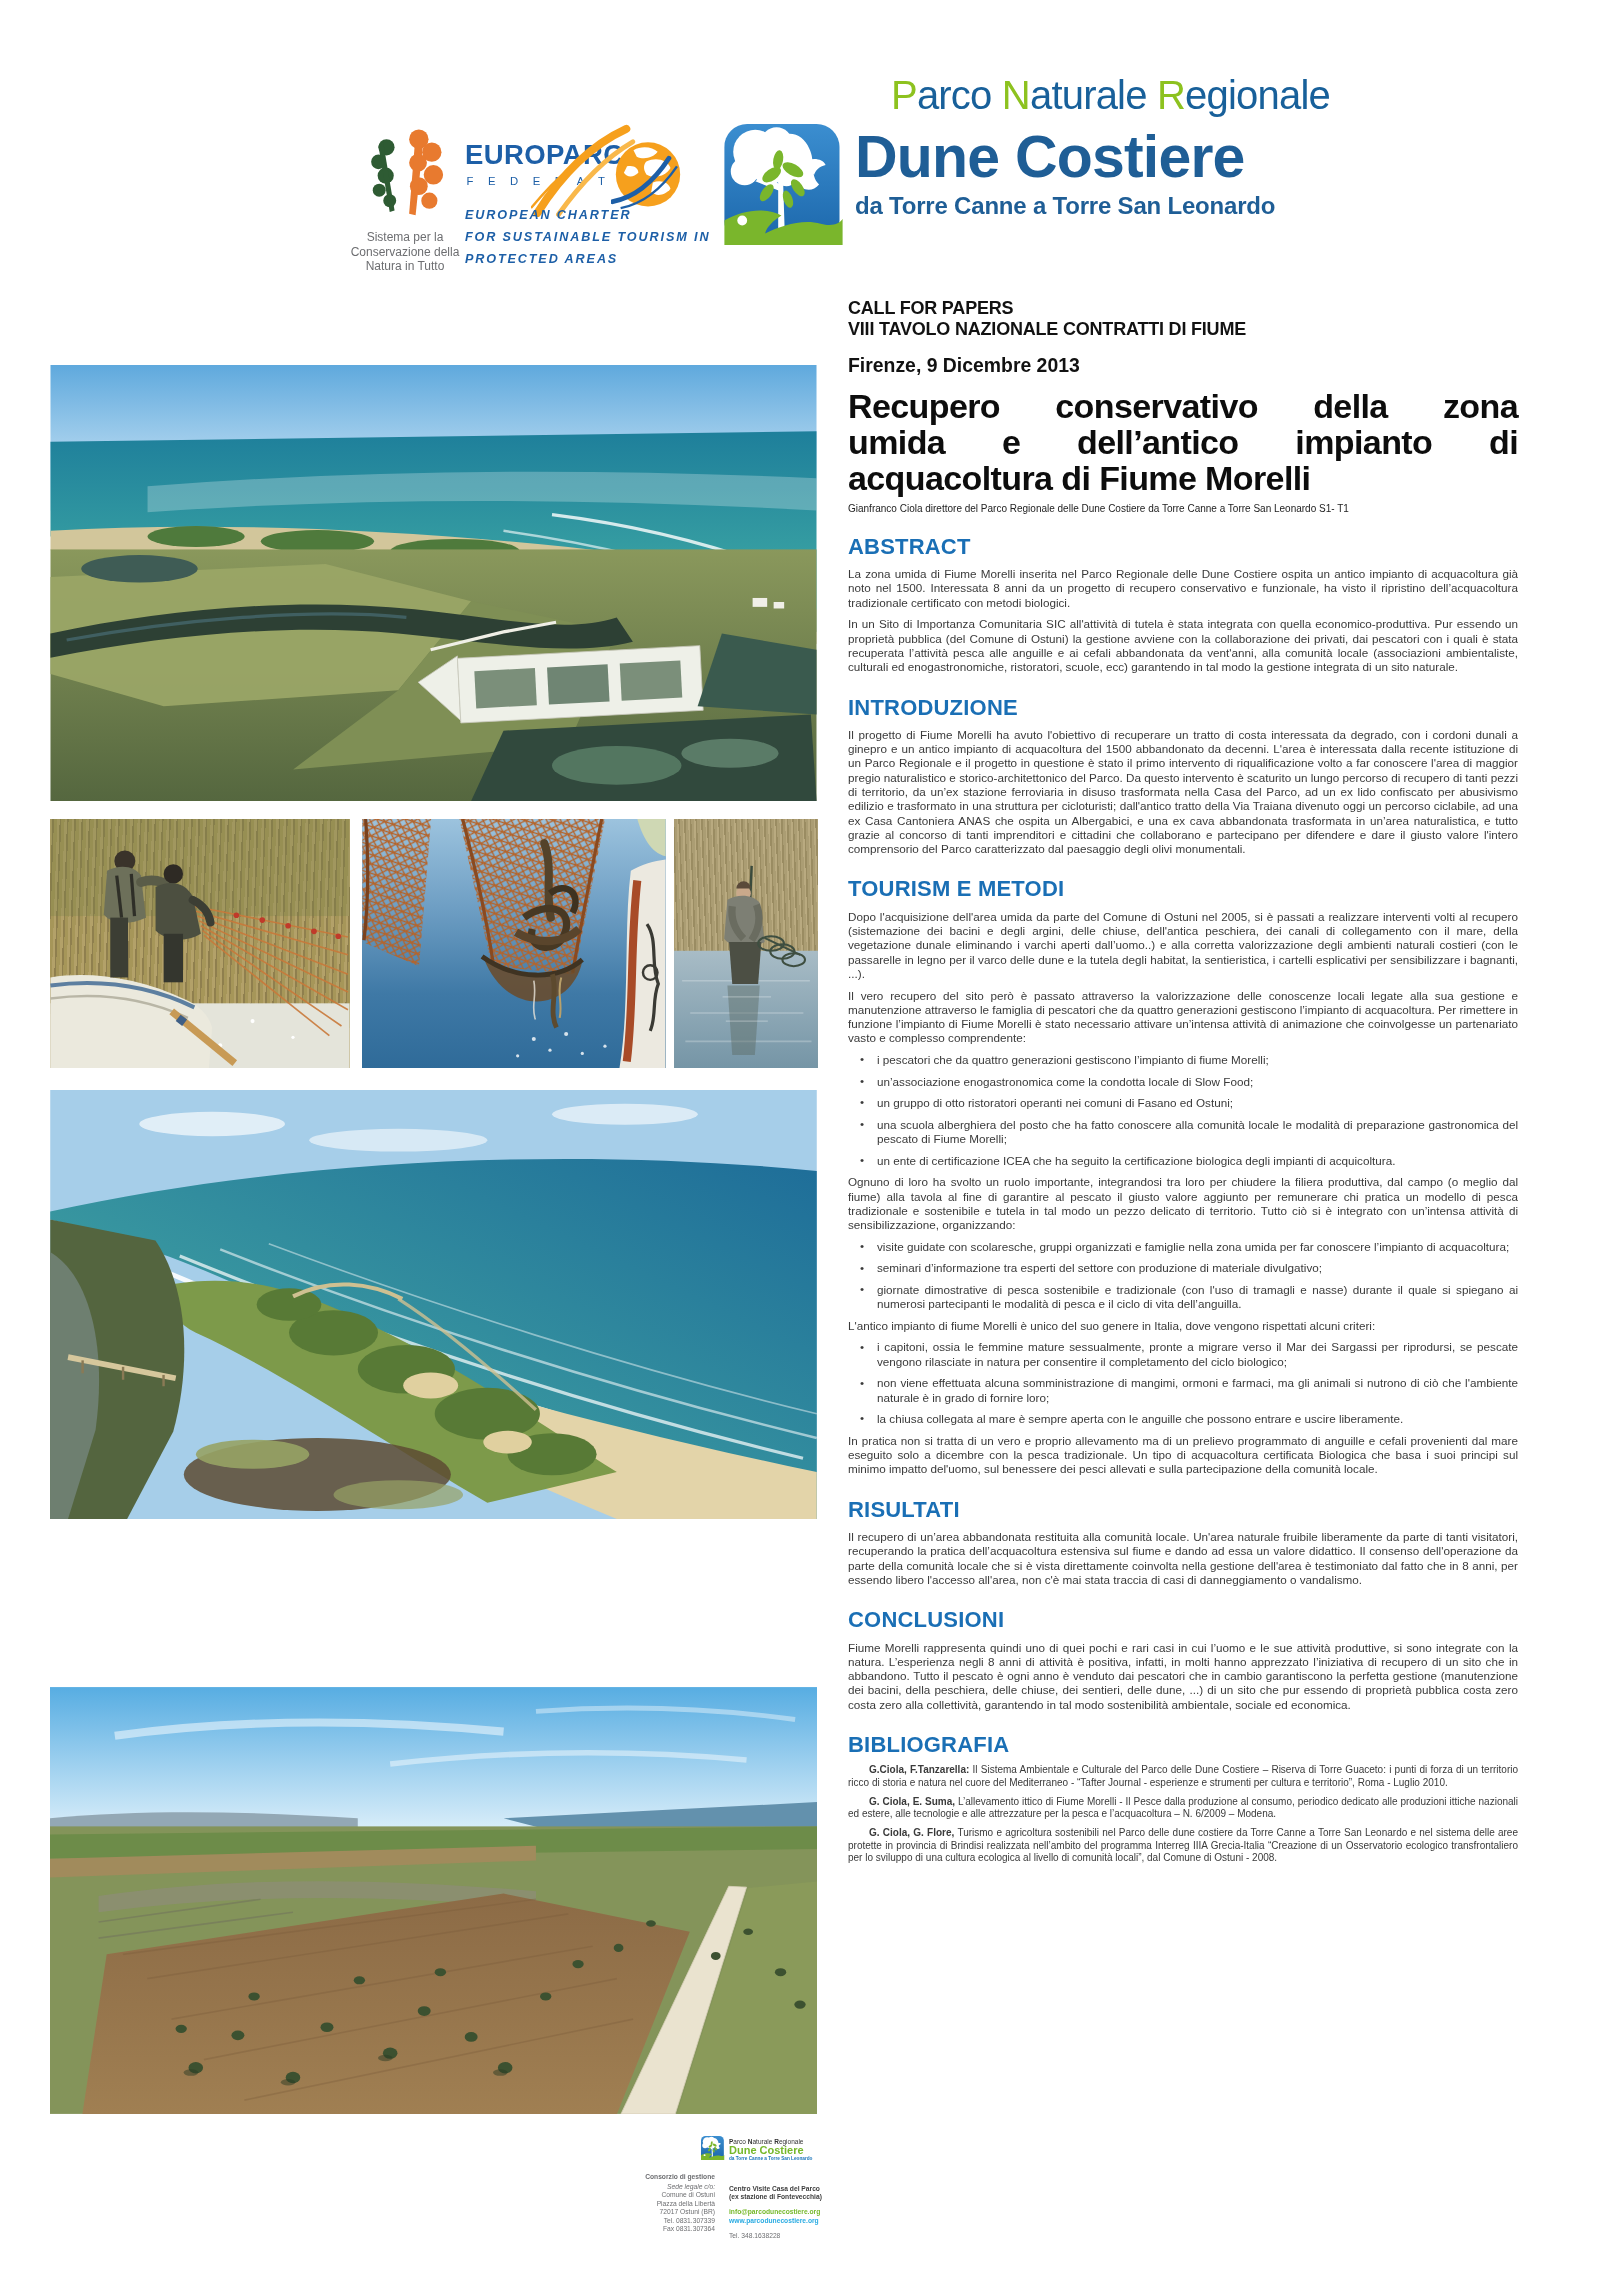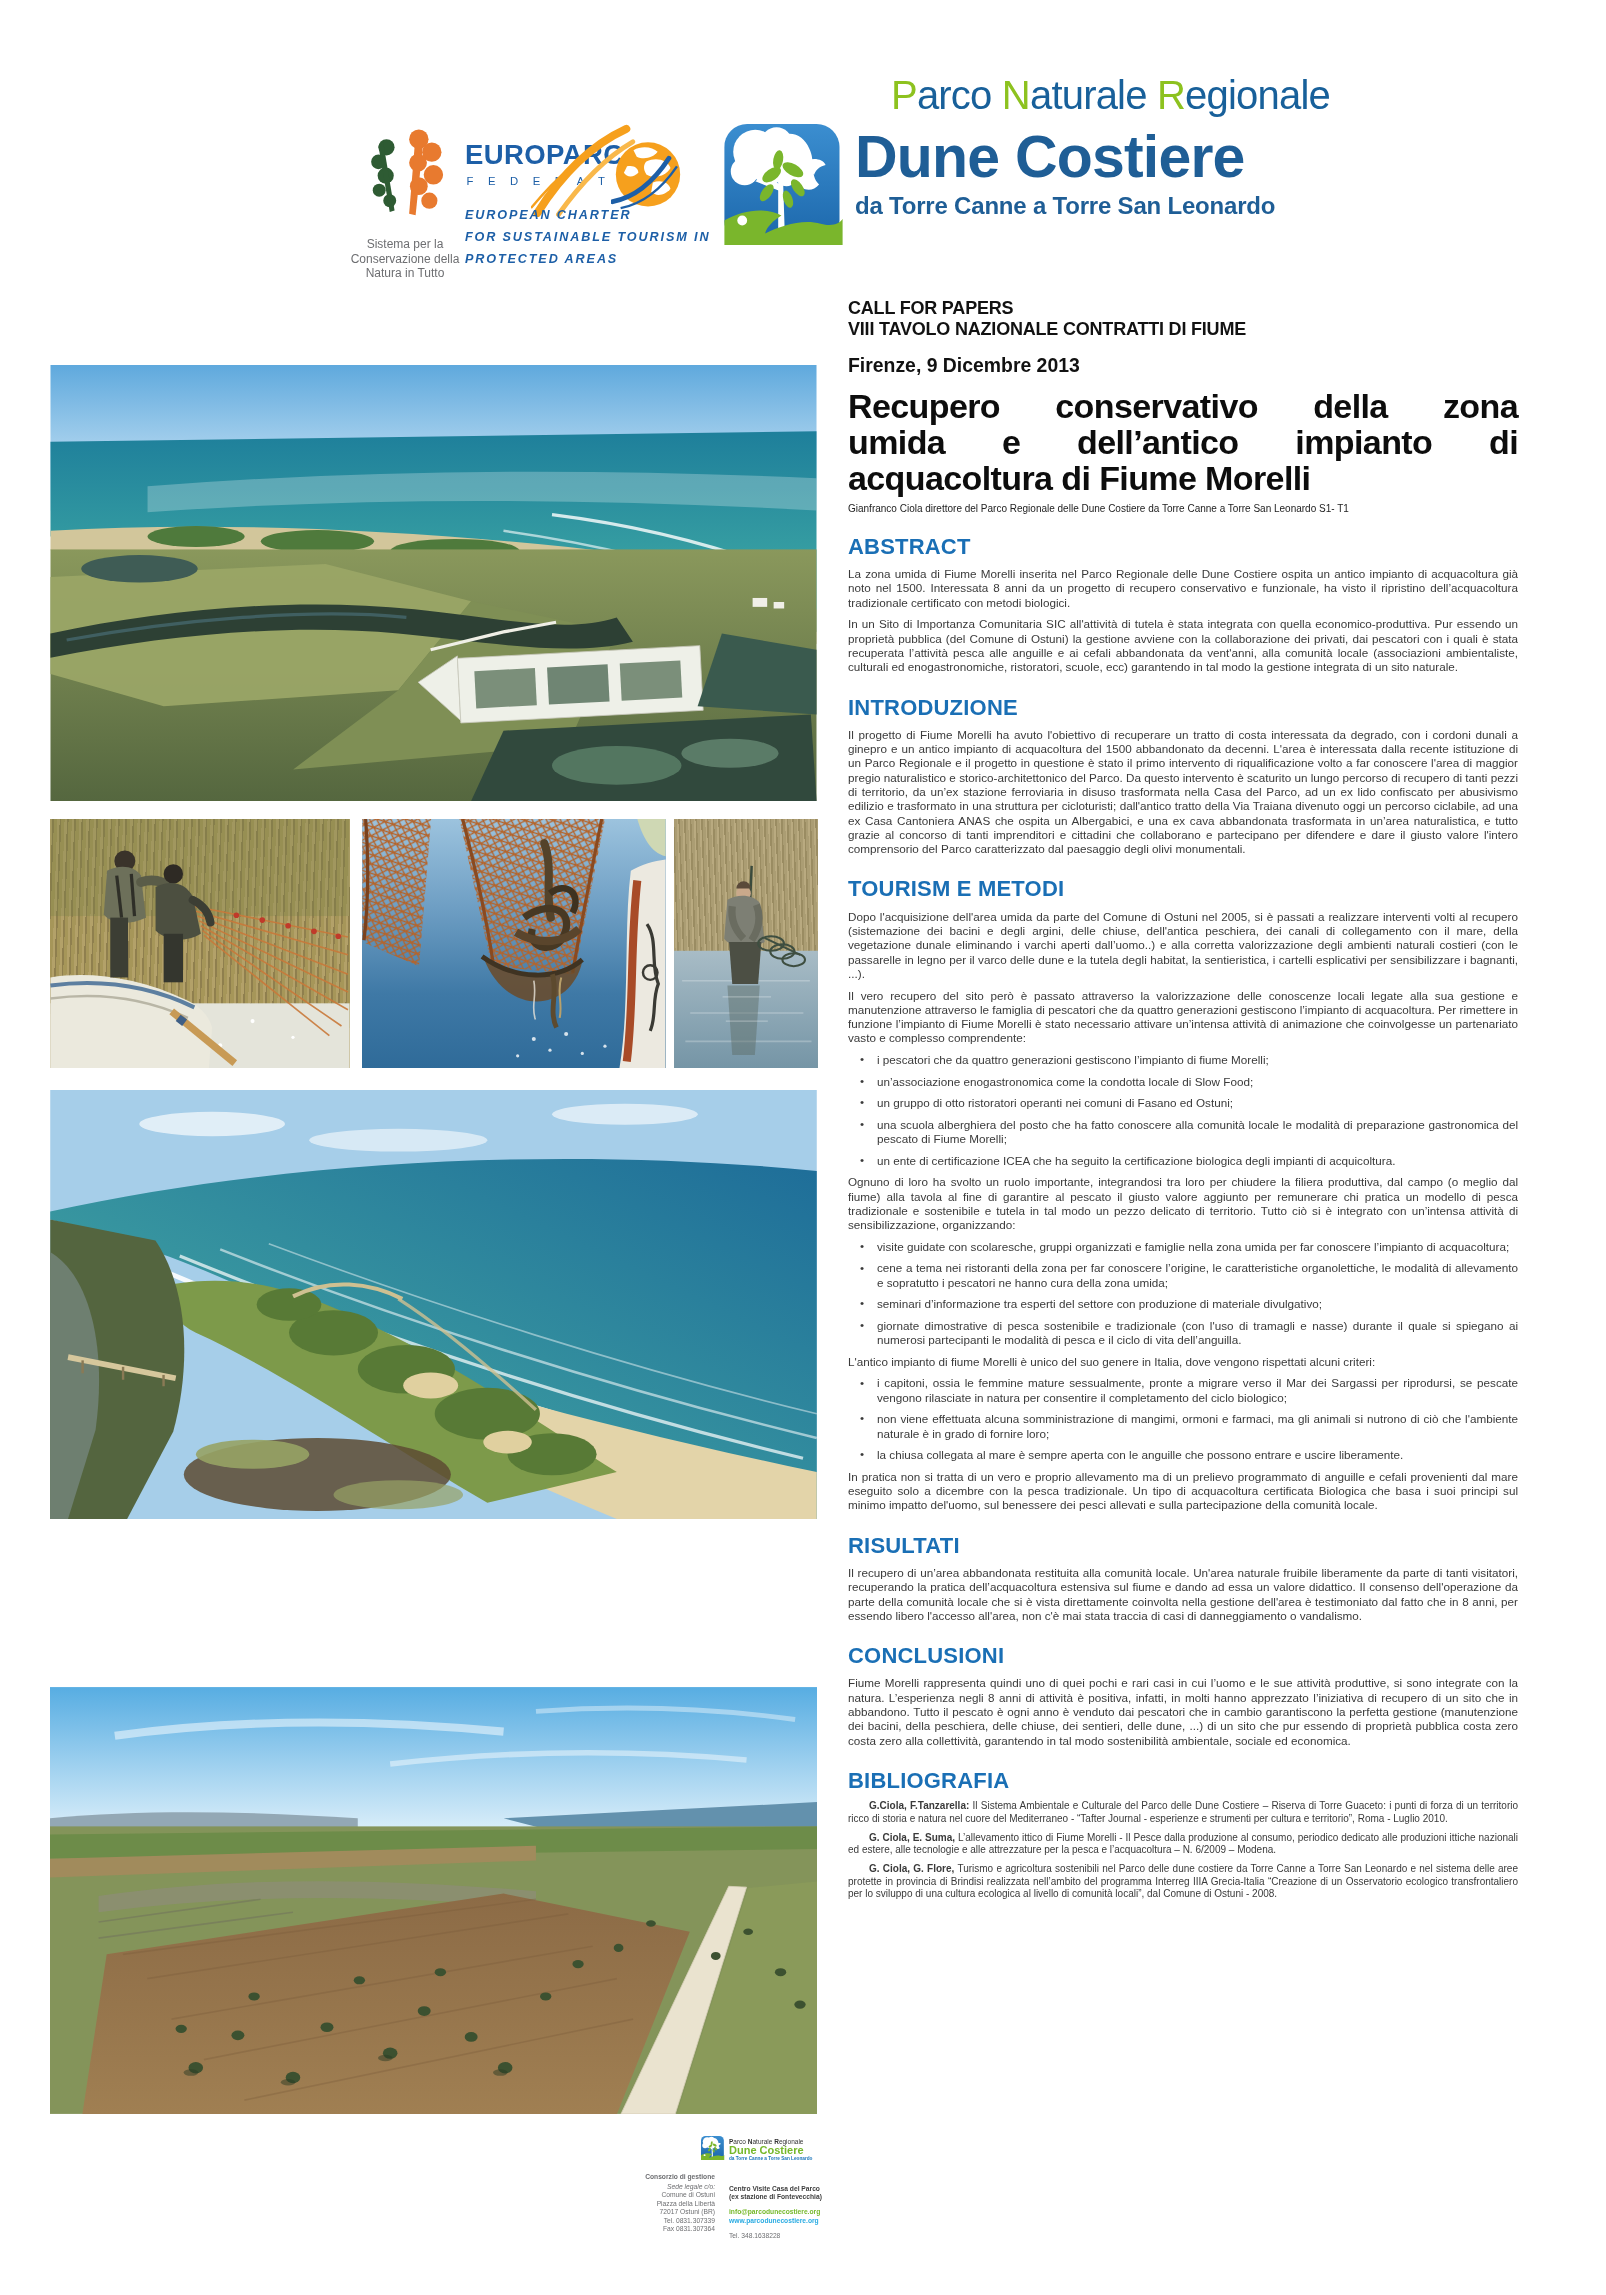--- a/index.html
+++ b/index.html
@@ -1,21 +1,21 @@
 <!DOCTYPE html>
 <html style="font-size:13px"><head>
 <meta charset="utf-8">
 <style>
   html,body{margin:0;padding:0;background:#ffffff;}
   #poster{position:relative;width:1606px;height:2295px;background:#fff;overflow:hidden;
           font-family:"Liberation Sans","DejaVu Sans",sans-serif;}
   
   .sistema{position:absolute;left:324px;top:126px;width:162px;text-align:center;}
   .sistema svg{display:block;margin:0 auto;}
-  .sistema .cap{margin-top:15px;font-size:12px;line-height:1.22;color:#6d6e71;}
+  .sistema .cap{margin-top:8px;font-size:12px;line-height:1.22;color:#6d6e71;}
   .europarc{position:absolute;left:460px;top:139px;width:389px;height:138px;}
   .ep-name{position:absolute;left:4.9px;top:0;font-size:27.5px;font-weight:bold;color:#1d5fa7;letter-spacing:0.4px;}
   .ep-fed{position:absolute;left:6.5px;top:36px;font-size:11.3px;color:#1d5fa7;letter-spacing:5.7px;}
   .ep-swoosh{position:absolute;left:71px;top:-14.6px;}
   .ep-globe{position:absolute;left:151px;top:0px;}
   .ep-charter{position:absolute;left:4.9px;top:65px;font-size:12.6px;font-weight:bold;color:#1d5fa7;
               letter-spacing:1.9px;line-height:22px;font-style:italic;}
   .parklogo-icon{position:absolute;left:724px;top:124px;}
   .parklogo-text{position:absolute;left:855px;top:73px;width:486px;}
   .pl-over{font-size:40px;letter-spacing:-0.8px;color:#18609a;white-space:nowrap;margin-left:36px;}
@@ -446,21 +446,20 @@
     <h2>TOURISM E METODI</h2>
     <p>Dopo l'acquisizione dell'area umida da parte del Comune di Ostuni nel 2005, si è passati a realizzare interventi volti al recupero (sistemazione dei bacini e degli argini, delle chiuse, dell'antica peschiera, dei canali di collegamento con il mare, della vegetazione dunale eliminando i varchi aperti dall’uomo..) e alla corretta valorizzazione degli ambienti naturali costieri (con le passarelle in legno per il varco delle dune e la tutela degli habitat, la sentieristica, i cartelli esplicativi per sensibilizzare i bagnanti, ...).</p>
     <p>Il vero recupero del sito però è passato attraverso la valorizzazione  delle conoscenze locali legate alla sua gestione e manutenzione attraverso le famiglia di pescatori che da quattro generazioni gestiscono l’impianto di acquacoltura. Per rimettere in funzione l’impianto di Fiume Morelli è stato necessario attivare un’intensa attività di animazione che coinvolgesse un partenariato vasto e complesso comprendente:</p>
     <div class="b">i pescatori che da quattro generazioni gestiscono l’impianto di fiume Morelli;</div>
     <div class="b">un’associazione enogastronomica come la condotta locale di Slow Food;</div>
     <div class="b">un gruppo di otto ristoratori operanti nei comuni di Fasano ed Ostuni;</div>
     <div class="b">una scuola alberghiera del posto che ha fatto conoscere alla comunità locale le modalità di preparazione gastronomica del pescato di Fiume Morelli;</div>
     <div class="b">un ente di certificazione ICEA che ha seguito la certificazione biologica degli impianti di acquicoltura.</div>
     <p>Ognuno di loro ha svolto un ruolo importante, integrandosi tra loro per chiudere la filiera produttiva, dal campo (o meglio dal fiume) alla tavola al fine di garantire al pescato il giusto valore aggiunto per remunerare chi pratica un modello di pesca tradizionale e sostenibile e tutela in tal modo un pezzo delicato di territorio. Tutto ciò si è integrato con un’intensa attività di sensibilizzazione, organizzando:</p>
     <div class="b">visite guidate con scolaresche, gruppi organizzati e famiglie nella zona umida per far conoscere l’impianto di acquacoltura;</div>
-    <div class="b">cene a tema nei ristoranti della zona per far conoscere l’origine, le caratteristiche organolettiche, le modalità di allevamento e sopratutto i pescatori ne hanno cura della zona umida;</div>
     <div class="b">seminari d’informazione tra esperti del settore con produzione di materiale divulgativo;</div>
     <div class="b">giornate dimostrative di pesca sostenibile e tradizionale (con l'uso di tramagli e nasse) durante il quale si spiegano ai numerosi partecipanti le modalità di pesca e il ciclo di vita dell’anguilla.</div>
     <p>L'antico impianto di fiume Morelli è unico del suo genere in Italia, dove vengono rispettati alcuni criteri:</p>
     <div class="b">i capitoni, ossia le femmine mature sessualmente, pronte a migrare verso il Mar dei Sargassi per riprodursi, se pescate vengono rilasciate in natura per consentire il completamento del ciclo biologico;</div>
     <div class="b">non viene effettuata alcuna somministrazione di mangimi, ormoni e farmaci, ma gli animali si nutrono di ciò che l'ambiente naturale è in grado di fornire loro;</div>
     <div class="b">la chiusa collegata al mare è sempre aperta con le anguille che possono entrare e uscire liberamente.</div>
     <p>In pratica non si tratta di un vero e proprio allevamento ma di un prelievo programmato di anguille e cefali provenienti dal mare eseguito solo a dicembre con la pesca tradizionale. Un tipo di acquacoltura certificata Biologica che basa i suoi principi sul minimo impatto del'uomo, sul benessere dei pesci allevati e sulla partecipazione della comunità locale.</p>
 
     <h2>RISULTATI</h2>
     <p>Il recupero di un’area abbandonata restituita alla comunità locale. Un'area naturale fruibile liberamente da parte di tanti visitatori, recuperando la pratica dell’acquacoltura estensiva sul fiume e dando ad essa un valore didattico. Il consenso dell'operazione da parte della comunità locale che si è vista direttamente coinvolta nella gestione dell'area è testimoniato dal fatto che in 8 anni, per essendo libero l'accesso all'area, non c'è mai stata traccia di casi di danneggiamento o vandalismo.</p>

